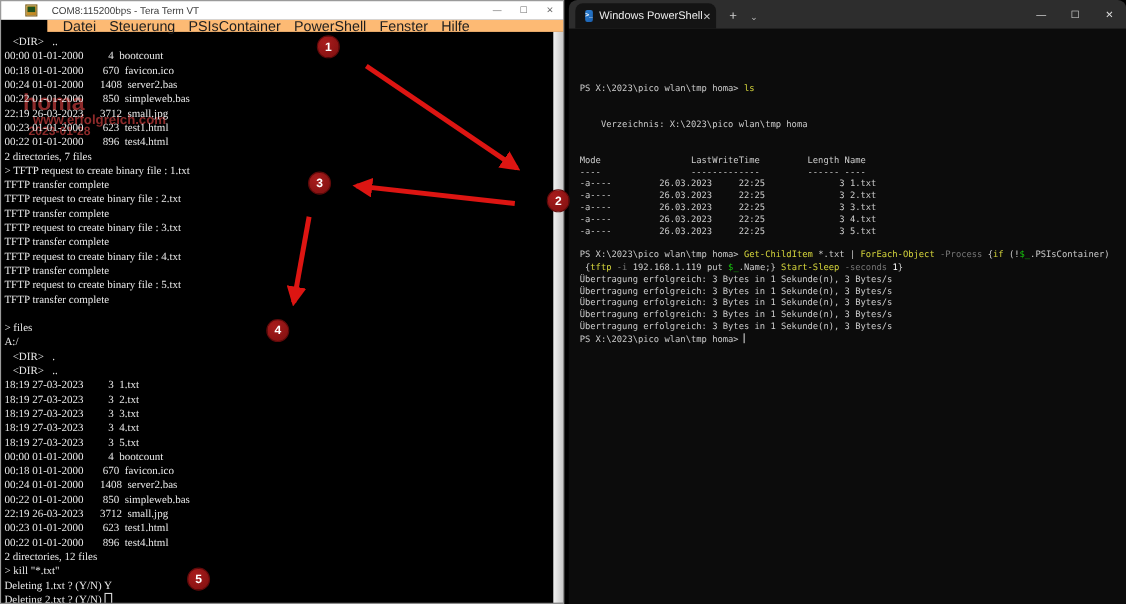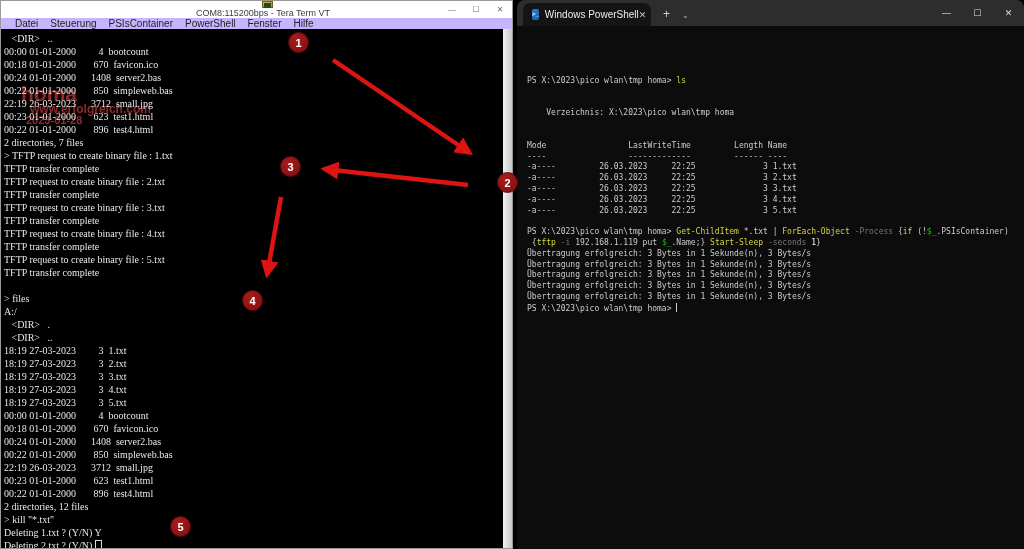--- a/index.html
+++ b/index.html
@@ -7,37 +7,37 @@
     width:1024px; height:549px; position:relative; overflow:hidden;
     background:#000; font-family:"Liberation Sans", sans-serif;
   }
 
   
   .tt-window {
     position:absolute; left:0; top:0; width:513px; height:549px;
     background:#000; border:1px solid #9a9a9a; box-sizing:border-box;
   }
   .tt-titlebar {
-    height:17px; background:#ffffff; display:flex; align-items:center; position:relative;flex-direction:column;
+    height:17px; background:#ffffff; display:flex; align-items:center; position:relative;
   }
   .tt-appicon {
     width:11px; height:11px; margin-left:22px;
     background:linear-gradient(160deg,#e8b23c,#b97f1d); border:1px solid #7a5c18;
     box-sizing:border-box; position:relative;
   }
   .tt-appicon .scr { position:absolute; left:1px; top:1px; width:7px; height:5px; background:#1c4f1c; }
   .tt-title { font-size:9px; color:#3c3c3c; margin-left:13px; white-space:nowrap; }
   .tt-controls { position:absolute; right:0; top:0; height:17px; display:flex; }
   .tt-controls .wbtn {
     width:24px; height:17px; display:flex; align-items:center; justify-content:center;
     color:#6e6e6e; font-size:8px; cursor:default;
   }
   .tt-menubar {
-    height:11px; background:#c4b5fd; display:flex; align-items:center;
-    font-size:10px; color:#1f1f1f; padding-left:8px;
+    height:11px; background:#fdba74; display:flex; align-items:center;
+    font-size:13px; color:#1f1f1f; padding-left:8px;margin-left:42px;
   }
   .tt-menubar .mitem { padding:0 6px; white-space:nowrap; }
 
   .tt-screen {
     position:absolute; left:1px; right:10px; top:28px; bottom:0;
     font-family:Liberation Serif, serif;
     font-size:10px; line-height:13px; color:#e8e8e8;
     padding:3px 0 0 2px; white-space:pre; z-index:1; overflow:hidden;
   }
   .tt-screen .tl { height:13px; }

